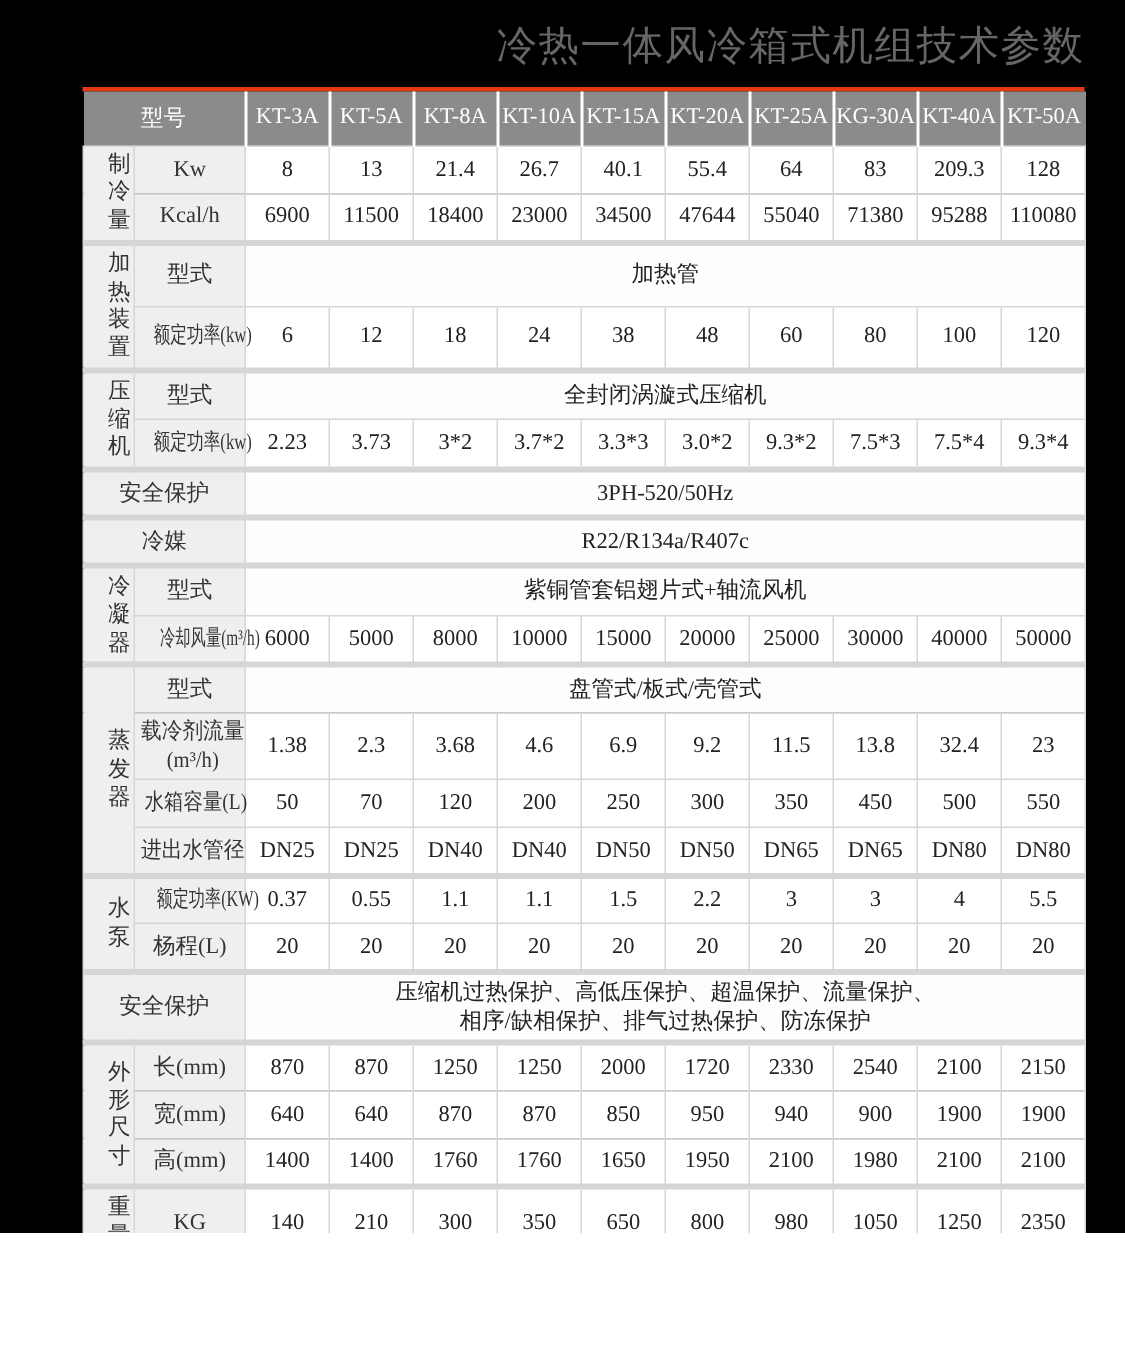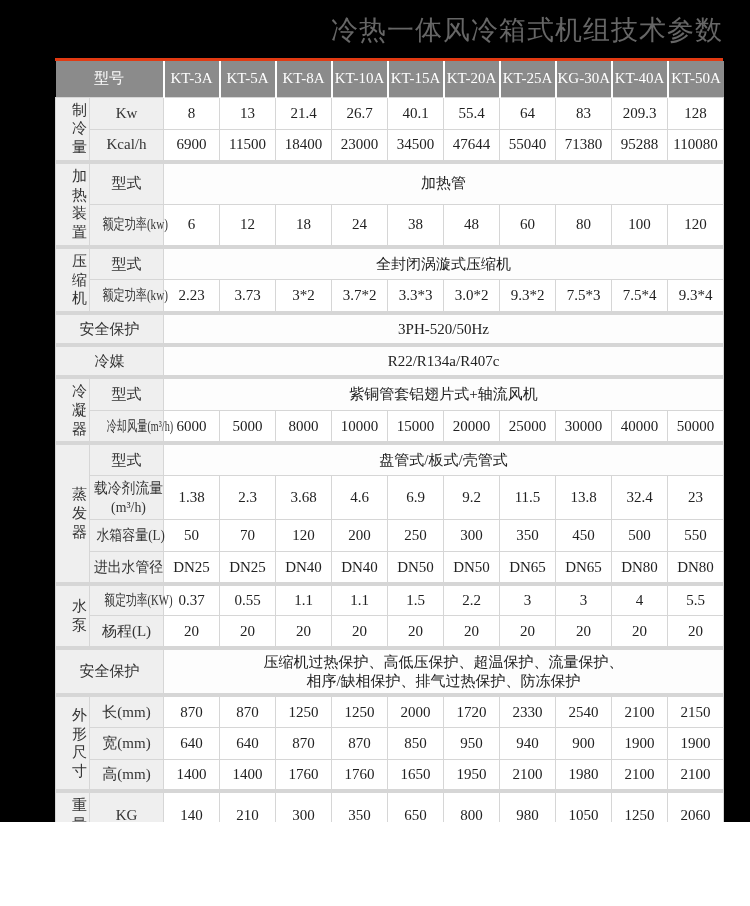--- a/index.html
+++ b/index.html
@@ -330,19 +330,19 @@
             <td class="sublabel"><span class="squeeze">KG</span></td>
             <td class="val">140</td>
             <td class="val">210</td>
             <td class="val">300</td>
             <td class="val">350</td>
             <td class="val">650</td>
             <td class="val">800</td>
             <td class="val">980</td>
             <td class="val">1050</td>
             <td class="val">1250</td>
-            <td class="val">2060</td>
+            <td class="val">2350</td>
           </tr>
         </tbody>
       </table>
   </div>
 
 </div>
 
 </body></html>

